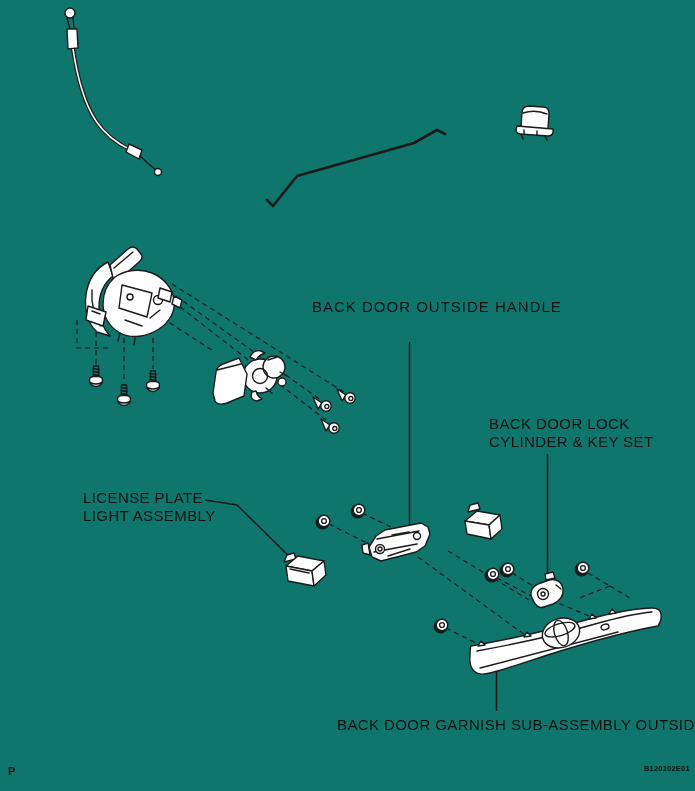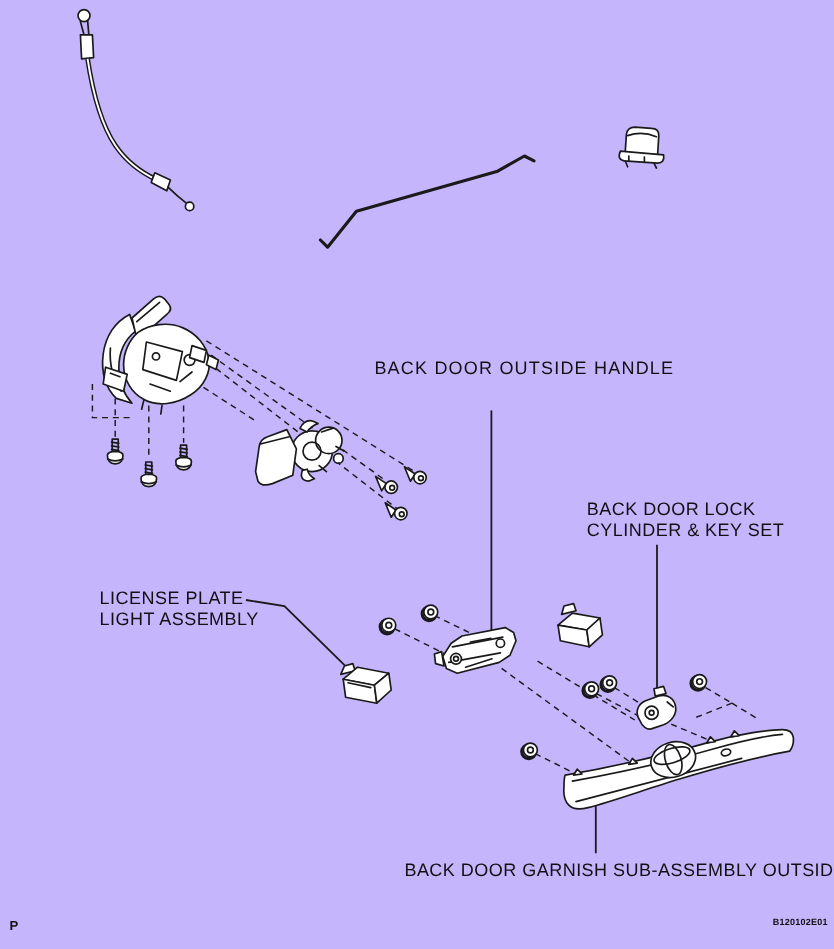--- a/index.html
+++ b/index.html
@@ -1,16 +1,16 @@
 <!DOCTYPE html>
 <html><head>
 <meta charset="utf-8">
 <style>
   html,body{margin:0;padding:0;background:#ffffff;}
-  .page{position:relative;width:695px;height:791px;background:#c4b5fd;overflow:hidden;
+  .page{position:relative;width:695px;height:791px;background:#0f766e;overflow:hidden;
         font-family:"Liberation Sans",sans-serif;}
   svg{display:block}
   .ln{stroke:#1a1a1a;stroke-width:1.4;fill:none;stroke-linecap:round;stroke-linejoin:round;}
   .lnw{stroke:#1a1a1a;stroke-width:1.4;fill:#ffffff;stroke-linejoin:round;}
   .dash{stroke:#1a1a1a;stroke-width:1.2;fill:none;stroke-dasharray:5 4;}
   .leader{stroke:#1a1a1a;stroke-width:1.5;fill:none;}
   .rod{stroke:#1a1a1a;stroke-width:2.6;fill:none;stroke-linecap:round;stroke-linejoin:round;}
   .lbl{font-family:"Liberation Sans",sans-serif;font-size:15px;letter-spacing:1px;fill:#111;}
   .lbl2{font-family:"Liberation Sans",sans-serif;font-size:15px;letter-spacing:0.4px;fill:#111;}
   .marker{font-family:"Liberation Sans",sans-serif;font-size:11px;font-weight:bold;fill:#111;}

